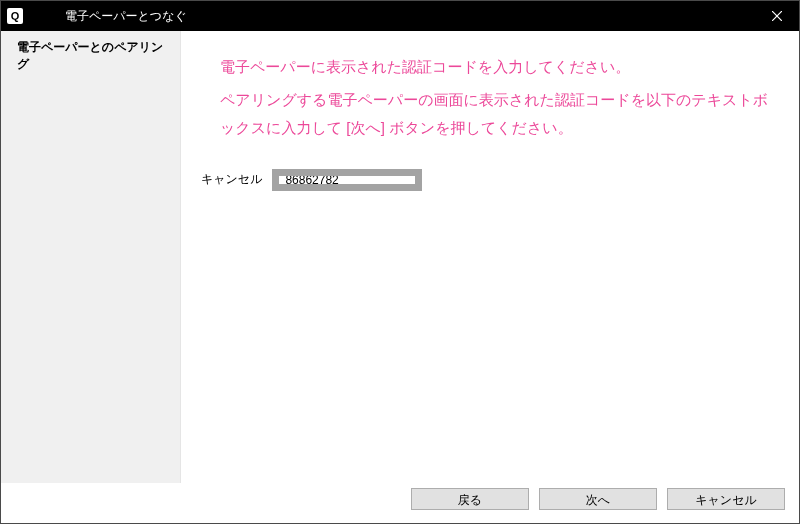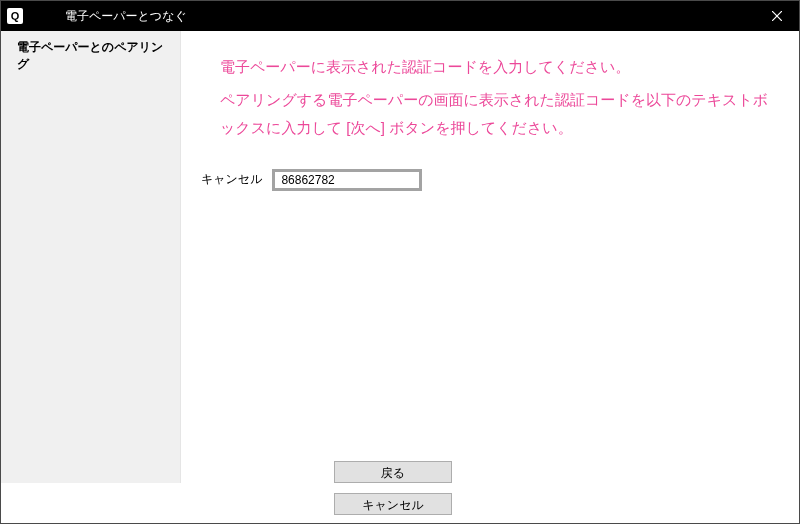--- a/index.html
+++ b/index.html
@@ -96,34 +96,33 @@
     display: flex;
     align-items: center;
     gap: 10px;
   }
   .code-label {
     font-size: 12px;
   }
   .code-input {
     width: 150px;
     height: 22px;
-    border: 3px solid #a3a3a3;
+    border: 7px solid #a3a3a3;
     font-size: 12px;
     padding: 2px 6px;
     outline: none;
     font-family: inherit;
   }
   .footer {
     height: 40px;
     display: flex;
     justify-content: flex-end;
     align-items: center;
     gap: 10px;
     padding: 0 14px 8px 0;
-    flex-direction: column;
   }
   .footer .btn {
     width: 118px;
     height: 22px;
     border: 1px solid #adadad;
     background: #e1e1e1;
     font-size: 12px;
     font-family: inherit;
     cursor: pointer;
     text-align: center;
@@ -161,16 +160,17 @@
       <div class="code-row">
         <span class="code-label">キャンセル</span>
         <input type="text" class="code-input" value="86862782" style="">
       </div>
     </div>
 
   </div>
 
   <div class="footer">
     <button class="btn">戻る</button>
+    <button class="btn">次へ</button>
     <button class="btn">キャンセル</button>
   </div>
 
 </div>
 
 </body></html>

